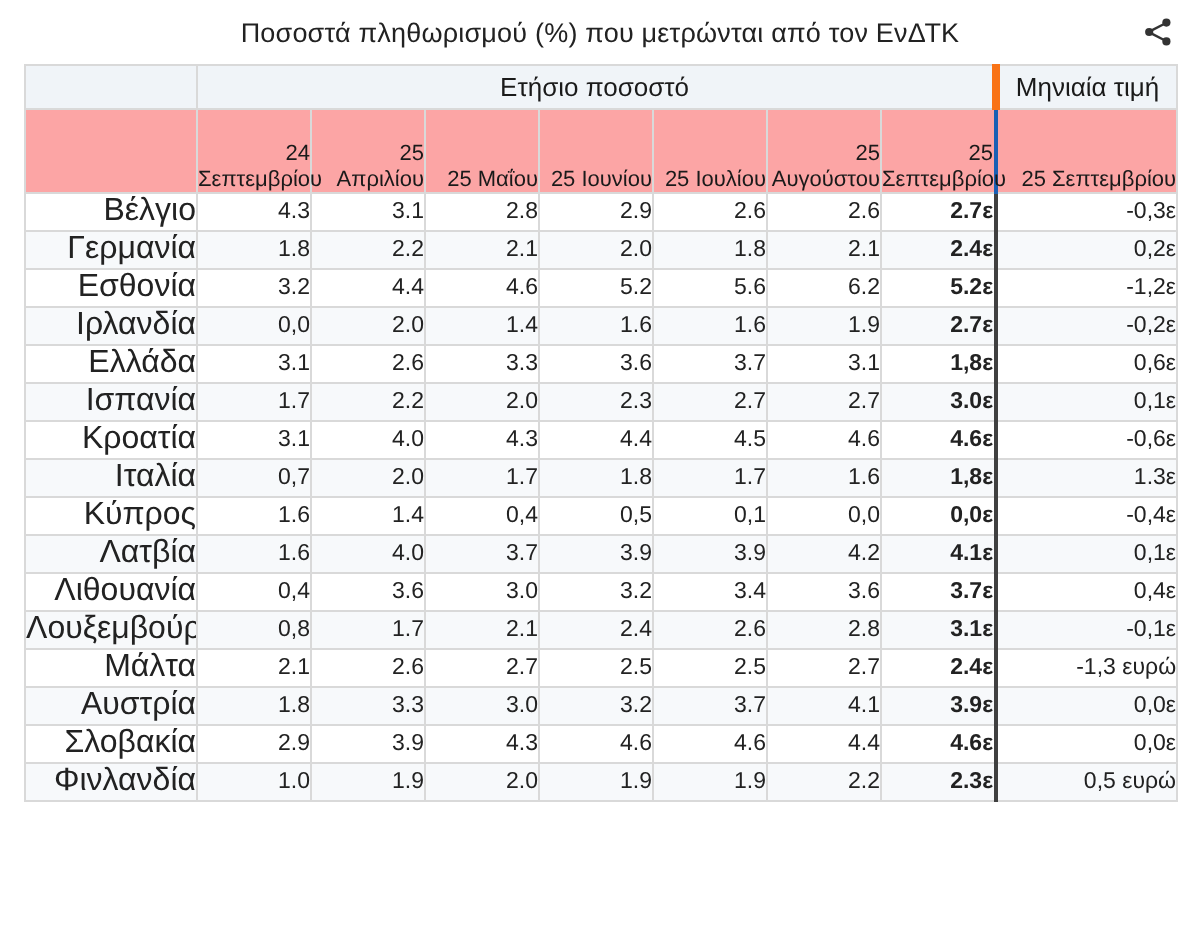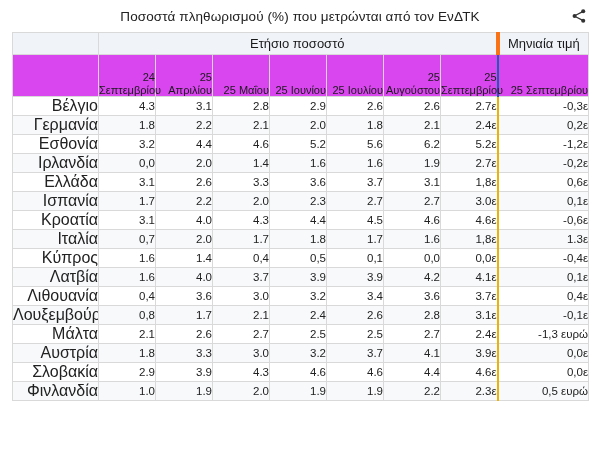--- a/index.html
+++ b/index.html
@@ -65,21 +65,21 @@
     font-weight: normal;
     font-size: 13px;
     color: #1a1a1a;
     height: 22px;
     padding: 2px 4px;
   }
   .group-head.sep {
     border-left: 4px solid #f97316;
   }
   .col-head {
-    background: #d946ef;
+    background: #fca5a5;
     vertical-align: bottom;
     text-align: right;
     font-weight: normal;
     font-size: 11px;
     line-height: 12.5px;
     color: #1a1a1a;
     height: 42px;
     padding: 3px 5px 4px 3px;
     border-bottom: 2px solid #1a5fb4;
   }
@@ -97,22 +97,22 @@
     white-space: nowrap;
     overflow: hidden;
   }
   .num {
     text-align: right;
     padding: 2px 5px;
     font-size: 11.5px;
     height: 19px;
     white-space: nowrap;
   }
-  .num.bold { font-weight: normal; }
-  .num.sep { border-left: 2px solid #eab308; text-align: right; }
+  .num.bold { font-weight: bold; }
+  .num.sep { border-left: 2px solid #404040; text-align: right; }
   tbody tr:nth-child(even) td { background: #f7f9fb; }
   tbody tr:nth-child(odd) td { background: #ffffff; }
 </style>
 </head>
 <body>
 
 <div id="page">
 
   <div class="title-bar">
     <div class="title-text">Ποσοστά πληθωρισμού (%) που μετρώνται από τον ΕνΔΤΚ</div>

